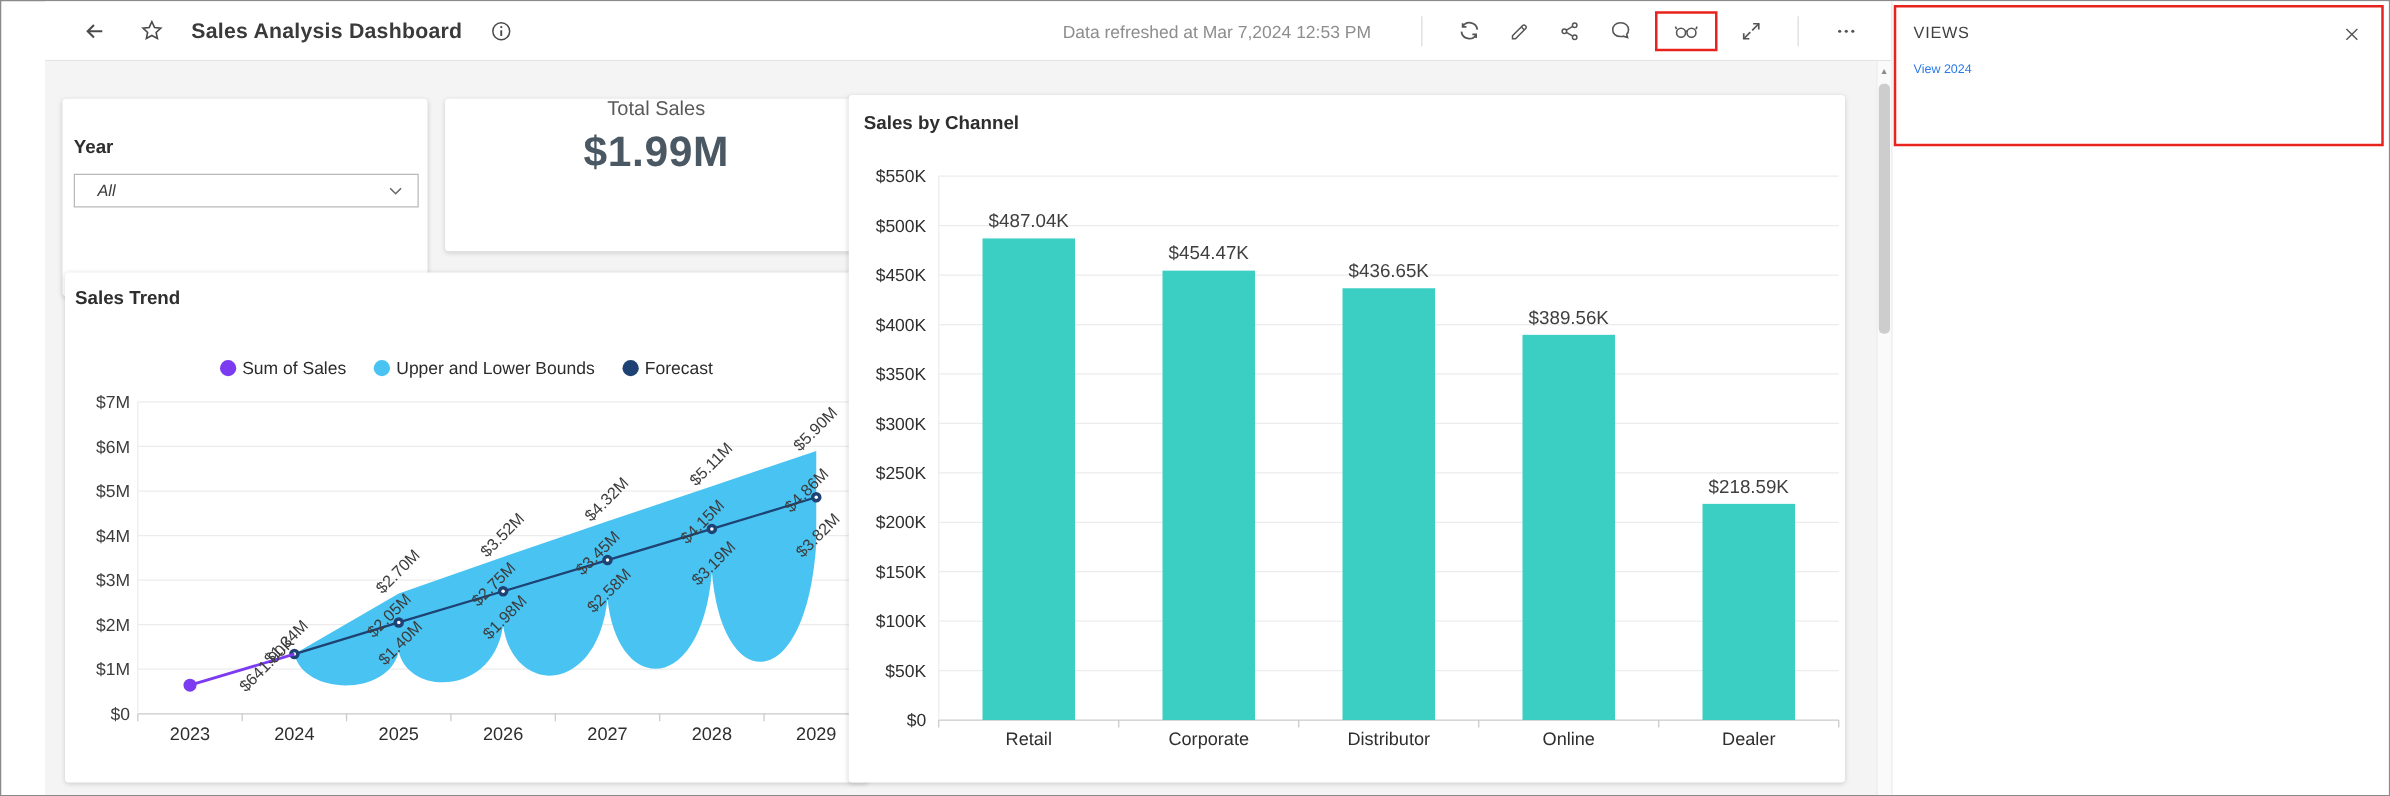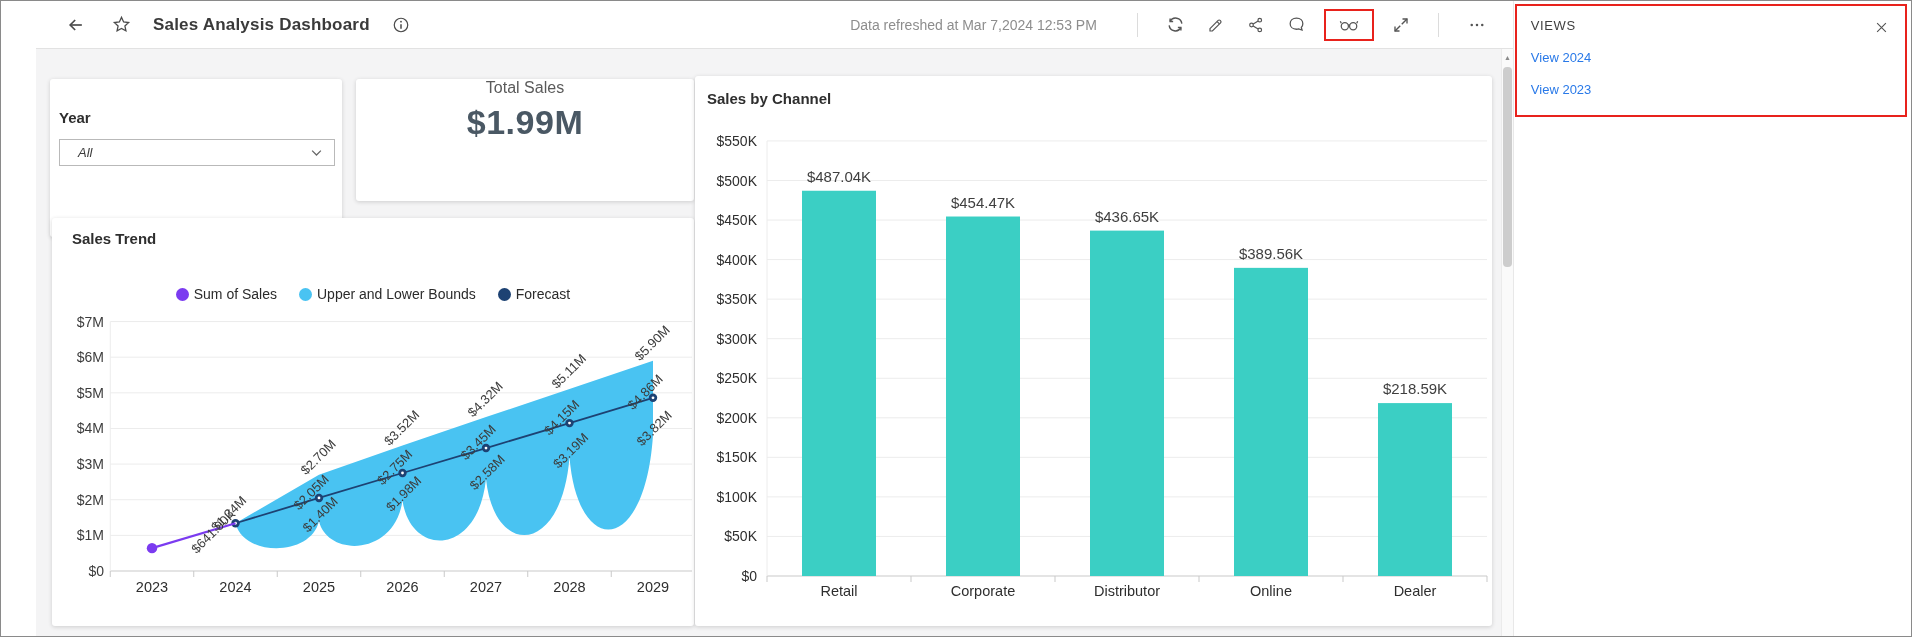--- a/index.html
+++ b/index.html
@@ -25,43 +25,43 @@
   
   #vscrollbar { width:12px; background:#fafafa; border-left:1px solid #ebebeb; position:relative; }
   #scroll-up { position:absolute; top:0; left:0; width:11px; height:16px; display:flex; align-items:center; justify-content:center; font-size:7px; color:#8a8a8a; cursor:pointer; }
   #scroll-thumb { position:absolute; top:18px; left:1px; width:9px; height:200px; background:#cdcdcd; border-radius:4px; cursor:pointer; }
 
   
   .card { position:absolute; background:#fff; border-radius:3px; box-shadow:0 1px 4px rgba(0,0,0,.16); }
   #card-year   { left:14px;  top:30px;  width:292px; height:158px; padding:30px 8px 0 9px; }
   #card-kpi    { left:320px; top:30px;  width:338px; height:122px; text-align:center; }
   #card-trend  { left:16px;  top:169px; width:642px; height:408px; }
-  #card-bar    { left:659px; top:27px;  width:797px; height:550px; }
+  #card-bar    { left:643px; top:27px;  width:797px; height:550px; }
 
   .widget-title { font-size:15px; font-weight:700; color:#2e2e2e; }
   #card-year .widget-title { margin-bottom:13px; }
   .dropdown { width:276px; height:27px; border:1px solid #b9b9b9; border-radius:0; display:flex; align-items:center; padding:0 10px 0 18px; cursor:pointer; background:#fff; }
   .dropdown .val { font-size:13px; font-style:italic; color:#3c3c3c; flex:1; text-align:left; }
   #kpi-label { font-size:16px; color:#5a5a5a; }
   #kpi-value { font-size:34px; font-weight:700; color:#4a5864; margin-top:6px; letter-spacing:.5px; }
 
-  #card-trend .widget-title { position:absolute; left:20px; top:12px; }
+  #card-trend .widget-title { position:absolute; left:8px; top:12px; }
   #card-bar .widget-title   { position:absolute; left:12px; top:14px; }
   #trend-legend { position:absolute; left:0; right:0; top:68px; display:flex; justify-content:center; gap:22px; z-index:2; }
   .legend-item { display:flex; align-items:center; gap:5px; cursor:pointer; }
   .legend-dot { width:13px; height:13px; border-radius:50%; }
   .legend-label { font-size:14px; color:#2b2b2b; }
   .chart-svg { position:absolute; left:0; top:0; }
 
   
   #views-col { width:406px; background:#fff; border-left:1px solid #e8e8e8; }
   #views-box { margin:3px 4px 0 1px; height:113px; border:2px solid #e8221c; padding:12px 14px; position:relative; }
   #views-title { font-size:13px; color:#3f3f3f; letter-spacing:.6px; font-weight:400; }
   #views-close { position:absolute; top:10px; right:12px; }
-  .view-link { display:block; font-size:13px; color:#2979e8; text-decoration:none; margin-top:17px; cursor:pointer; }
+  .view-link { display:block; font-size:10px; color:#2979e8; text-decoration:none; margin-top:17px; cursor:pointer; }
 </style>
 </head>
 <body>
 
 <div id="frame">
   <div id="left-col">
 
     <div id="header">
       <div class="hgroup-left">
         <button class="icon-btn" title="Back">
@@ -312,17 +312,16 @@
   <div id="views-col">
     <div id="views-box">
       <div id="views-title">VIEWS</div>
       <button class="icon-btn" id="views-close" title="Close">
         <svg width="15" height="15" viewBox="0 0 24 24" fill="none" stroke="#555" stroke-width="1.8">
             <path d="M5 5l14 14M19 5L5 19"></path>
           </svg>
       </button>
       <div id="views-links">
           <a class="view-link" href="#">View 2024</a>
-          <a class="view-link" href="#">View 2023</a>
         </div>
     </div>
   </div>
 </div>
 
 </body></html>

